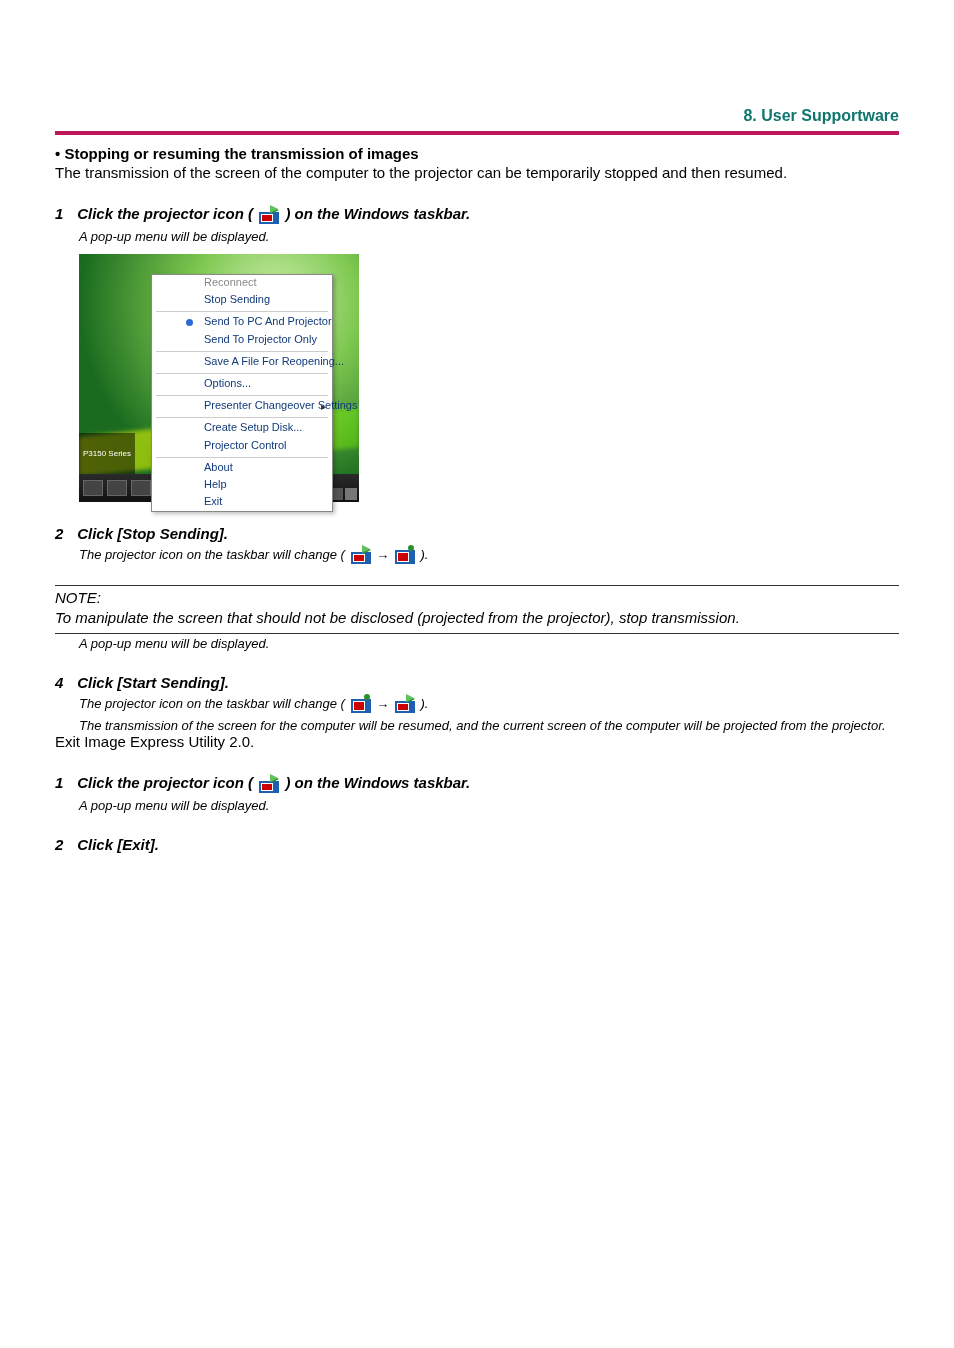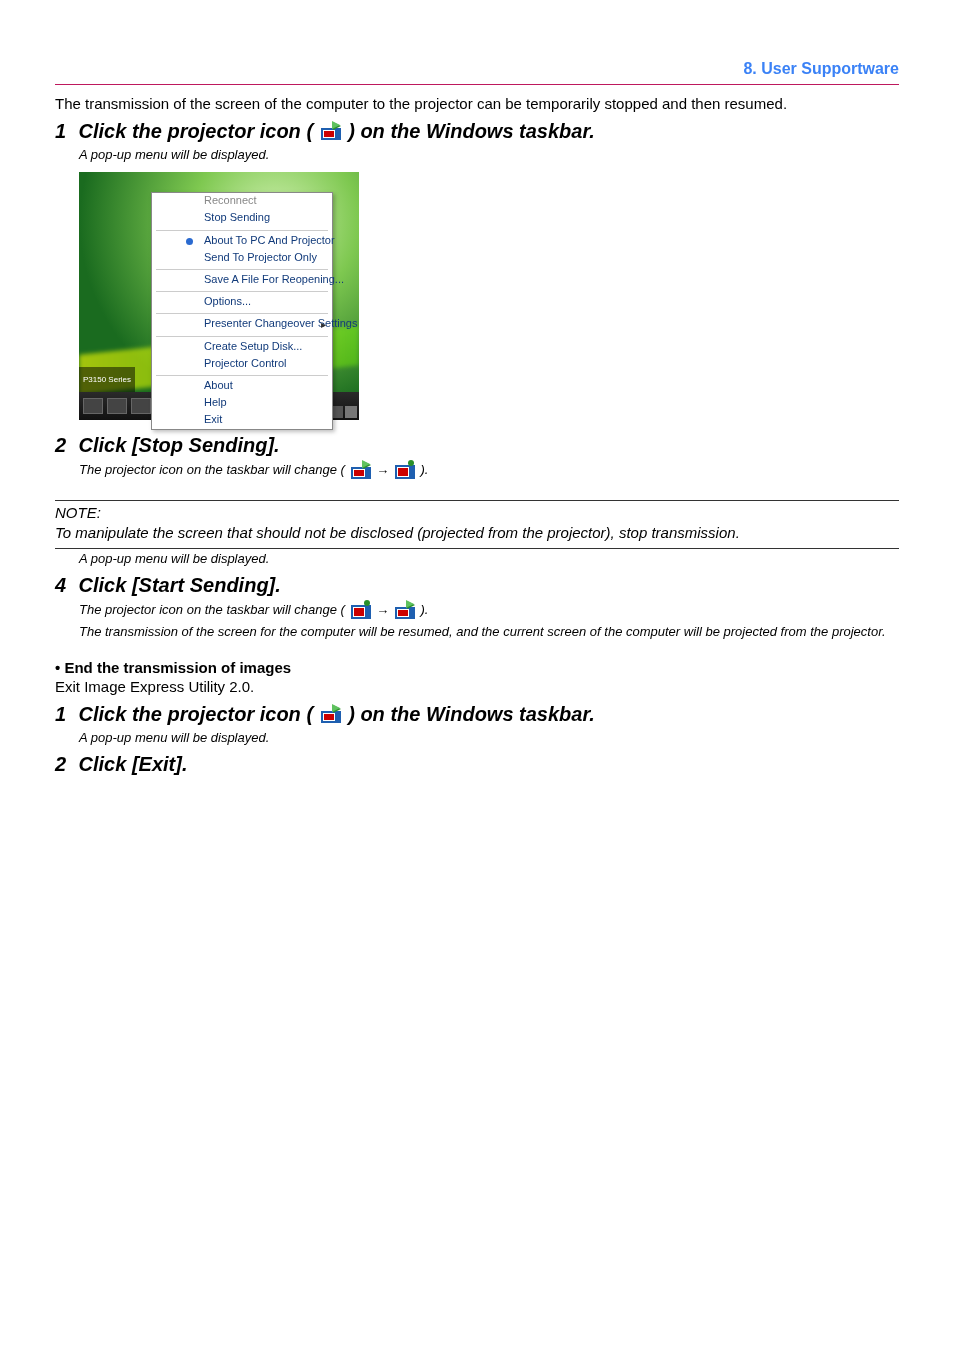--- a/index.html
+++ b/index.html
@@ -12,42 +12,43 @@
   }
   .page {
     padding: 60px 55px 40px 55px;
     box-sizing: border-box;
     width: 954px;
     min-height: 1348px;
     position: relative;
   }
   .header {
     text-align: right;
-    color: #3b82f6;
+    color: #0f766e;
     font-weight: bold;
     font-size: 16px;
     padding-bottom: 6px;
-    border-bottom: 1px solid #be185d;
+    border-bottom: 4px solid #be185d;
     margin-bottom: 10px;
+    margin-top: 47px;
   }
   .section-title {
     font-weight: bold;
     font-size: 15px;
     margin-top: 6px;
     margin-bottom: 2px;
   }
   .body-text {
     font-size: 15px;
     margin-bottom: 8px;
   }
   .step {
     font-style: italic;
     font-weight: bold;
-    font-size: 20px;
-    margin-top: 8px;
+    font-size: 15px;
+    margin-top: 23px;
   }
   .step-num {
     display: inline-block;
     width: 18px;
   }
   .sub-italic {
     font-style: italic;
     font-size: 13px;
     margin-left: 24px;
     margin-top: 2px;
@@ -114,21 +115,21 @@
   }
   .tb-btn {
     width: 18px; height: 14px; background: #444; border: 1px solid #666;
   }
   .tb-label {
     position: absolute;
     left: 0; bottom: 28px;
     background: rgba(0,0,0,0.5);
     color: #fff;
     font-size: 8px;
-    padding: 8px 4px;
+    padding: 16px 4px;
   }
   .tray {
     position: absolute;
     right: 2px; bottom: 2px;
     display: flex; gap: 2px;
     align-items: center;
   }
   .tray span {
     width: 12px; height: 12px;
     display: inline-block;
@@ -174,20 +175,21 @@
   }
   .arrow { font-style: normal; }
 </style>
 </head>
 <body>
 
 <div class="page">
 
   <div class="header">8. User Supportware</div>
 
+  <div class="section-title">• Stopping or resuming the transmission of images</div>
   <div class="body-text">The transmission of the screen of the computer to the projector can be temporarily stopped and then resumed.</div>
 
   <div class="step">
     <span class="step-num">1</span>
     <span>Click the projector icon (</span>
     <span class="inline-icon">
       <svg width="20" height="20" viewBox="0 0 20 20">
           <rect x="0" y="8" width="20" height="12" fill="#1e5fb0"></rect>
           <rect x="2" y="10" width="12" height="8" fill="#fff"></rect>
           <rect x="3" y="11" width="10" height="6" fill="#c00"></rect>
@@ -214,21 +216,21 @@
         <span style="background:#1e5fb0"></span>
         <span style="background:#333"></span>
         <span style="background:#555"></span>
         <span style="background:#777"></span>
       </div>
     </div>
     <div class="ctx-menu">
       <div class="ctx-item" style="color:#888">Reconnect</div>
       <div class="ctx-item">Stop Sending</div>
       <div class="ctx-sep"></div>
-      <div class="ctx-item ctx-radio">About To PC And Projector</div>
+      <div class="ctx-item ctx-radio">Send To PC And Projector</div>
       <div class="ctx-item">Send To Projector Only</div>
       <div class="ctx-sep"></div>
       <div class="ctx-item">Save A File For Reopening...</div>
       <div class="ctx-sep"></div>
       <div class="ctx-item">Options...</div>
       <div class="ctx-sep"></div>
       <div class="ctx-item has-arrow">Presenter Changeover Settings</div>
       <div class="ctx-sep"></div>
       <div class="ctx-item">Create Setup Disk...</div>
       <div class="ctx-item">Projector Control</div>
@@ -296,21 +298,20 @@
           <rect x="2" y="10" width="12" height="8" fill="#fff"></rect>
           <rect x="3" y="11" width="10" height="6" fill="#c00"></rect>
           <path d="M12 2 L20 6 L12 10 Z" fill="#2a8f2a"></path>
           <path d="M11 1 L19 5 L11 9 Z" fill="#5fc25f"></path>
         </svg>
     </span>
     <span>).</span>
   </div>
   <div class="sub-italic" style="text-align:justify;">The transmission of the screen for the computer will be resumed, and the current screen of the computer will be projected from the projector.</div>
 
-  <div class="section-title" style="margin-top:20px;">• End the transmission of images</div>
   <div class="body-text">Exit Image Express Utility 2.0.</div>
 
   <div class="step">
     <span class="step-num">1</span>
     <span>Click the projector icon (</span>
     <span class="inline-icon">
       <svg width="20" height="20" viewBox="0 0 20 20">
           <rect x="0" y="8" width="20" height="12" fill="#1e5fb0"></rect>
           <rect x="2" y="10" width="12" height="8" fill="#fff"></rect>
           <rect x="3" y="11" width="10" height="6" fill="#c00"></rect>

